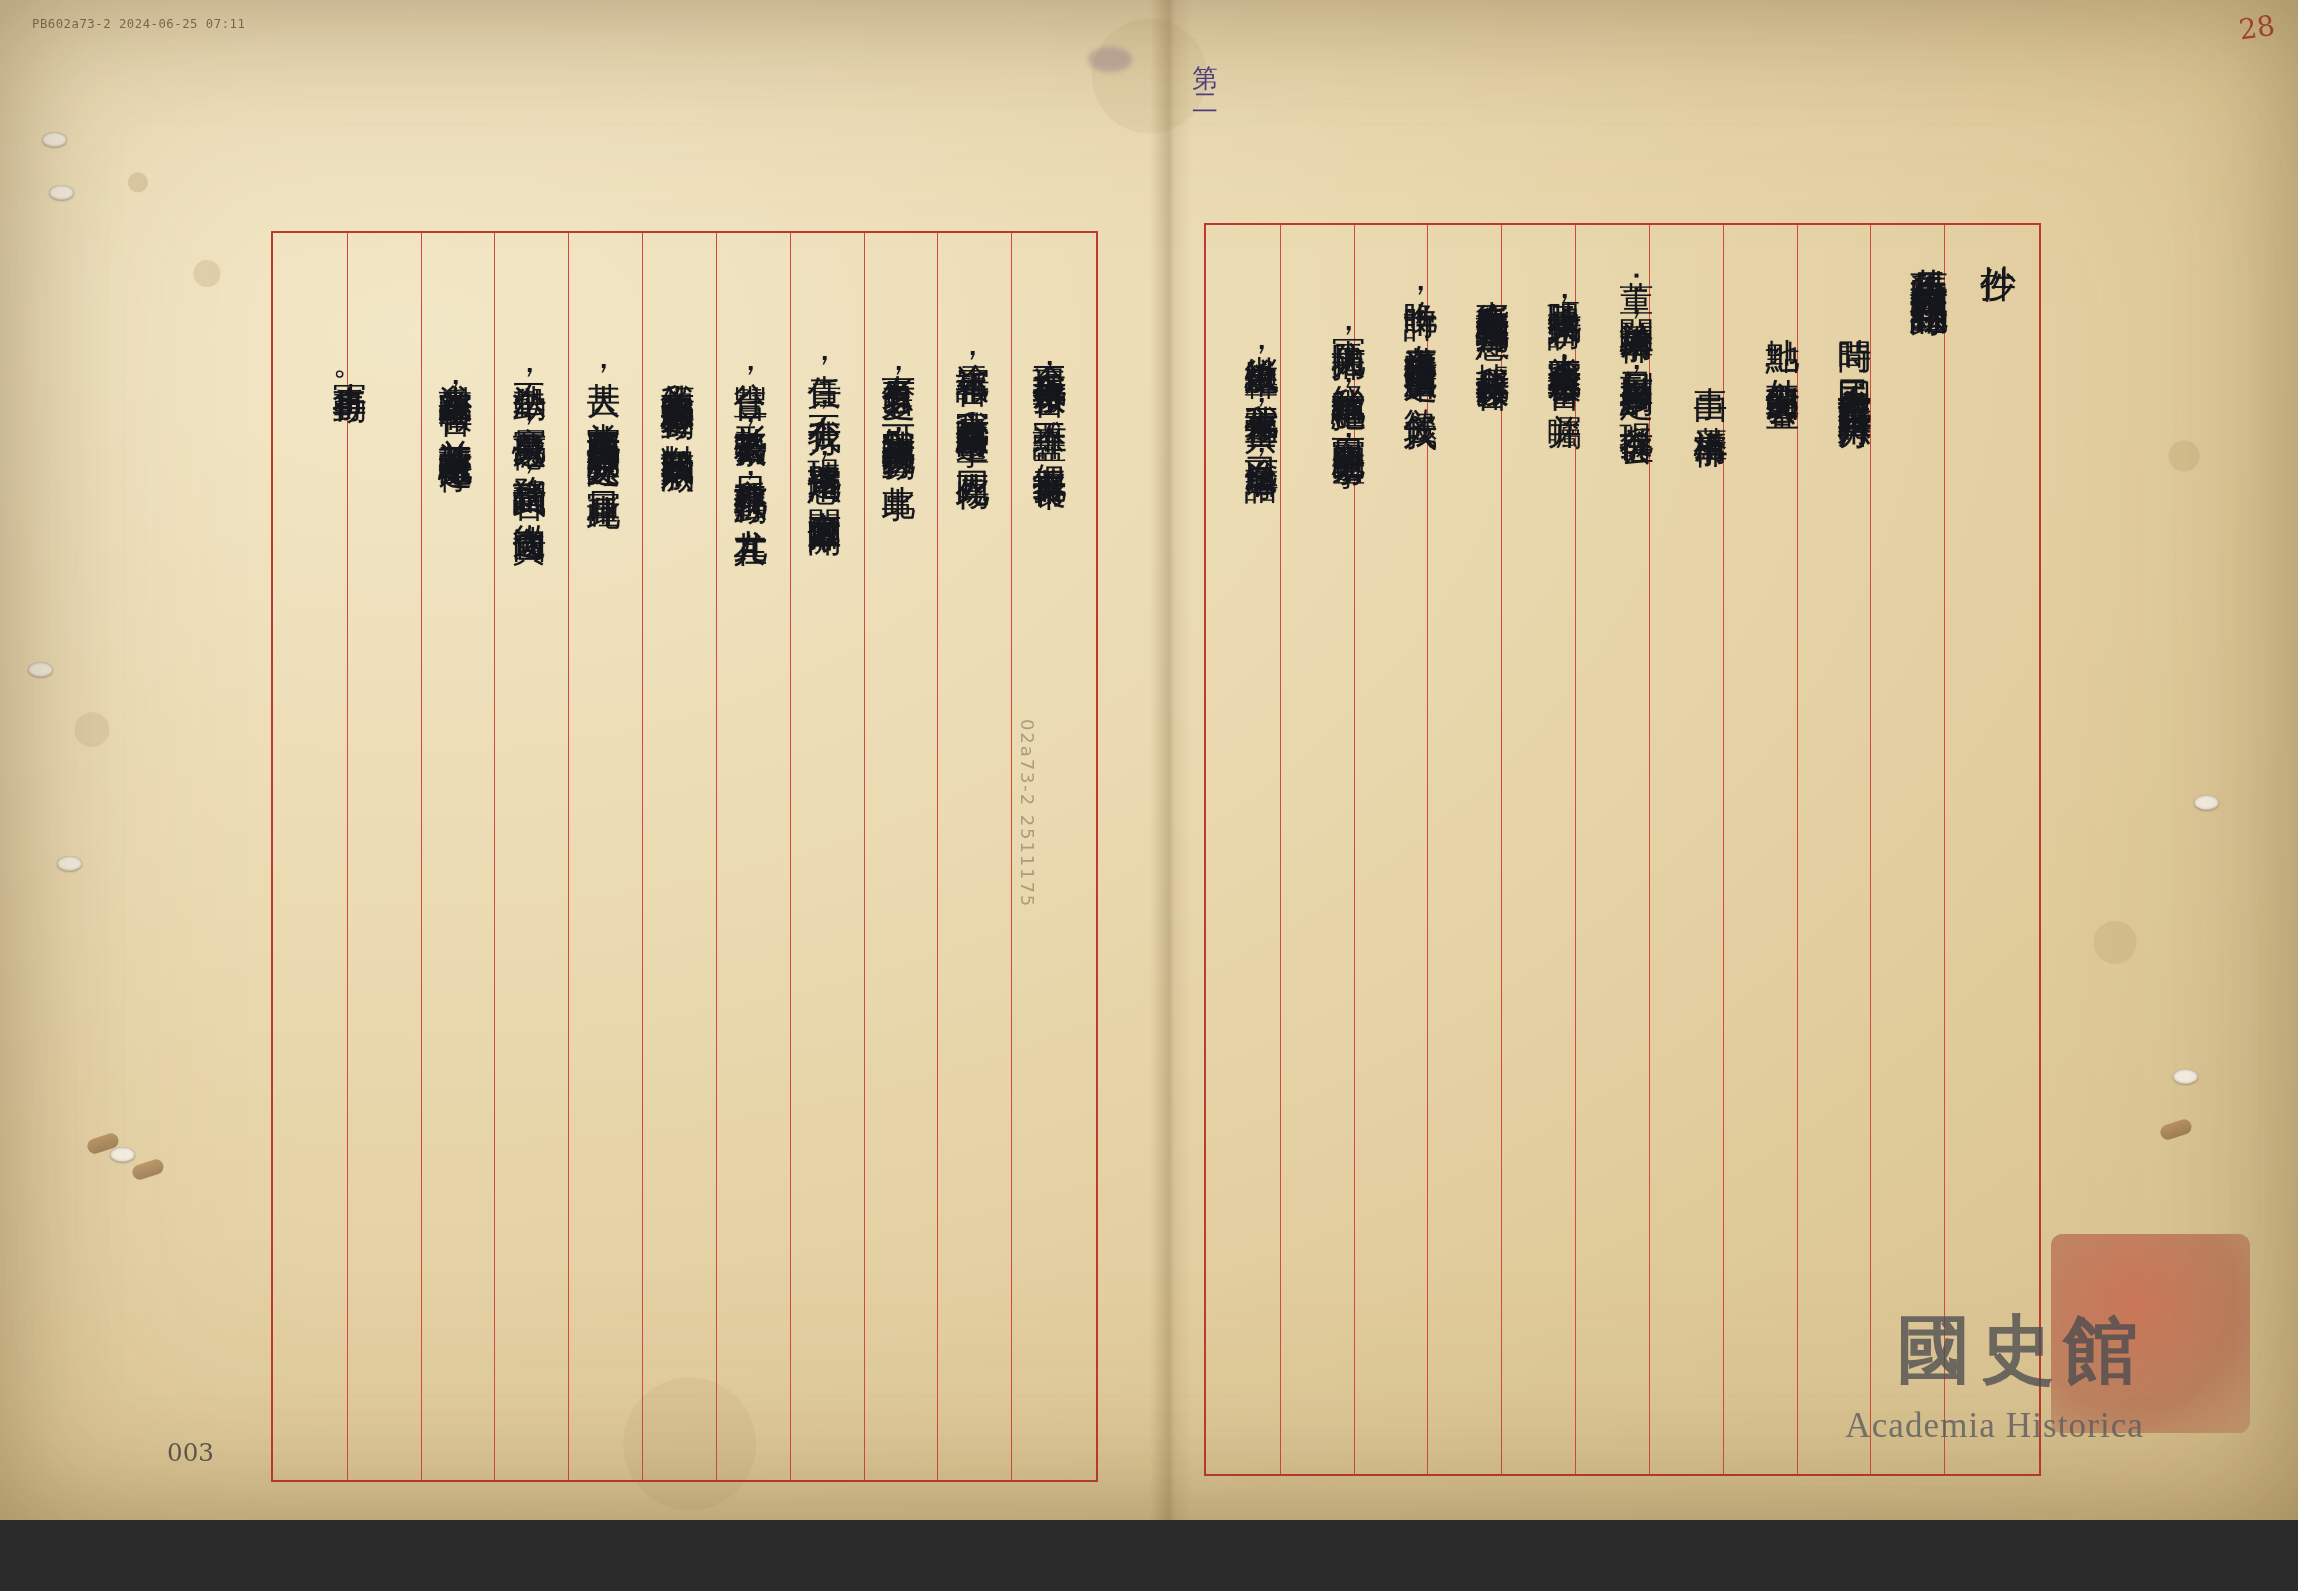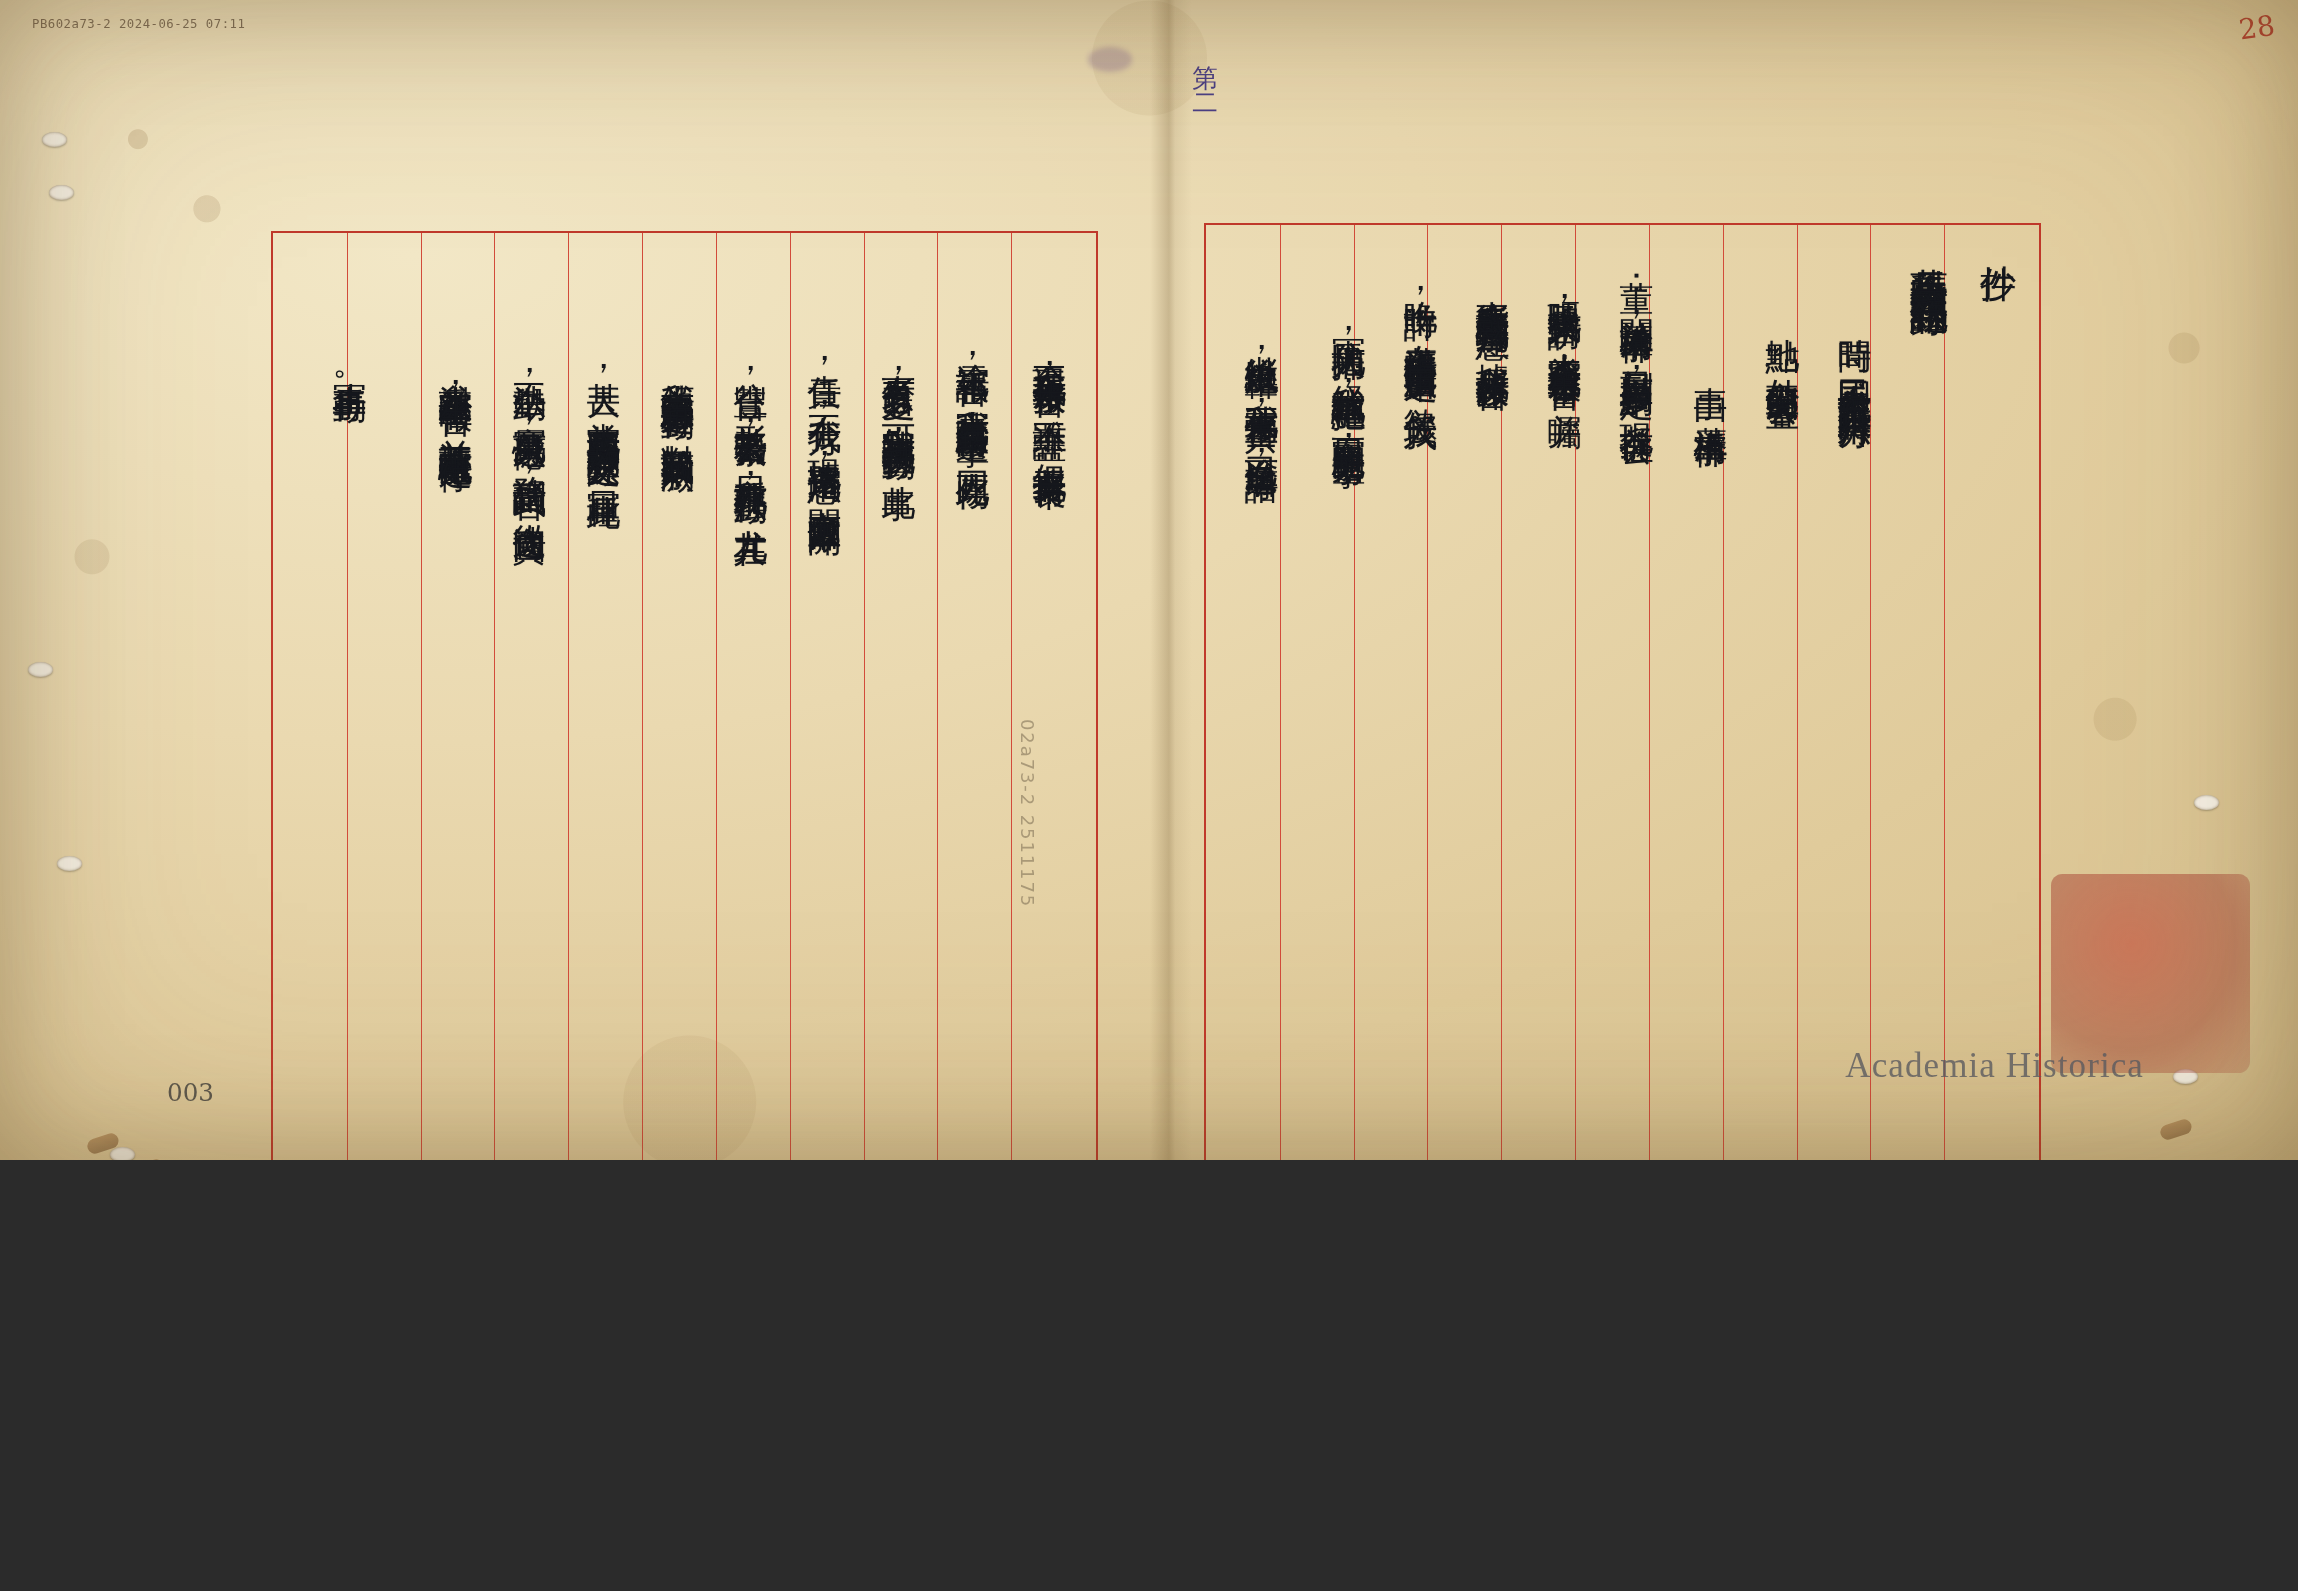--- a/index.html
+++ b/index.html
@@ -1,18 +1,18 @@
 <!DOCTYPE html>
 <html style="font-size:15px"><head>
 <meta charset="utf-8">
 <style>
   html,body{margin:0;padding:0;background:#2b2b2b;}
   body{font-family:"Liberation Serif", serif;}
   .page{
-    position:relative;width:2299px;height:1160px;overflow:hidden;
+    position:relative;width:2299px;height:1520px;overflow:hidden;
     background:
       radial-gradient(ellipse at 18% 22%, #f2e7c6 0%, #ead9b0 38%, #e0cb9b 70%, #d6bf8c 100%);
     text-decoration: underline;
   }
   
   .grain{
     position:absolute;inset:0;pointer-events:none;
     background-image:
       radial-gradient(circle at 6% 12%, rgba(120,85,40,.20) 0 9.5px, transparent 10.4px),
       radial-gradient(circle at 9% 18%, rgba(120,85,40,.16) 0 13.2px, transparent 14px),
@@ -181,17 +181,18 @@
   <div class="vtext ink" style="left:587px;top:356px;font-size:34px;height:1088px;">甚大，當此貴我兩國正努力於調整邦交之際，日軍此種</div>
   <div class="vtext ink" style="left:513px;top:356px;font-size:34px;height:1088px;">不法舉動，實屬萬分遺憾，務請貴副武官，從速向貴國</div>
   <div class="vtext ink" style="left:439px;top:356px;font-size:34px;height:1088px;">參謀本部及陸軍省報告，並請其轉令駐屯軍迅即停</div>
   <div class="vtext ink" style="left:333px;top:356px;font-size:34px;height:435px;">止軍事行動。</div>
 
   <div class="fold"></div>
   <div class="vignette"></div>
 
   <div class="wm">
     <div class="seal"></div>
+    <div class="cn">國史館</div>
     <div class="en">Academia Historica</div>
   </div>
 
 </div>
 
 
 </body></html>

